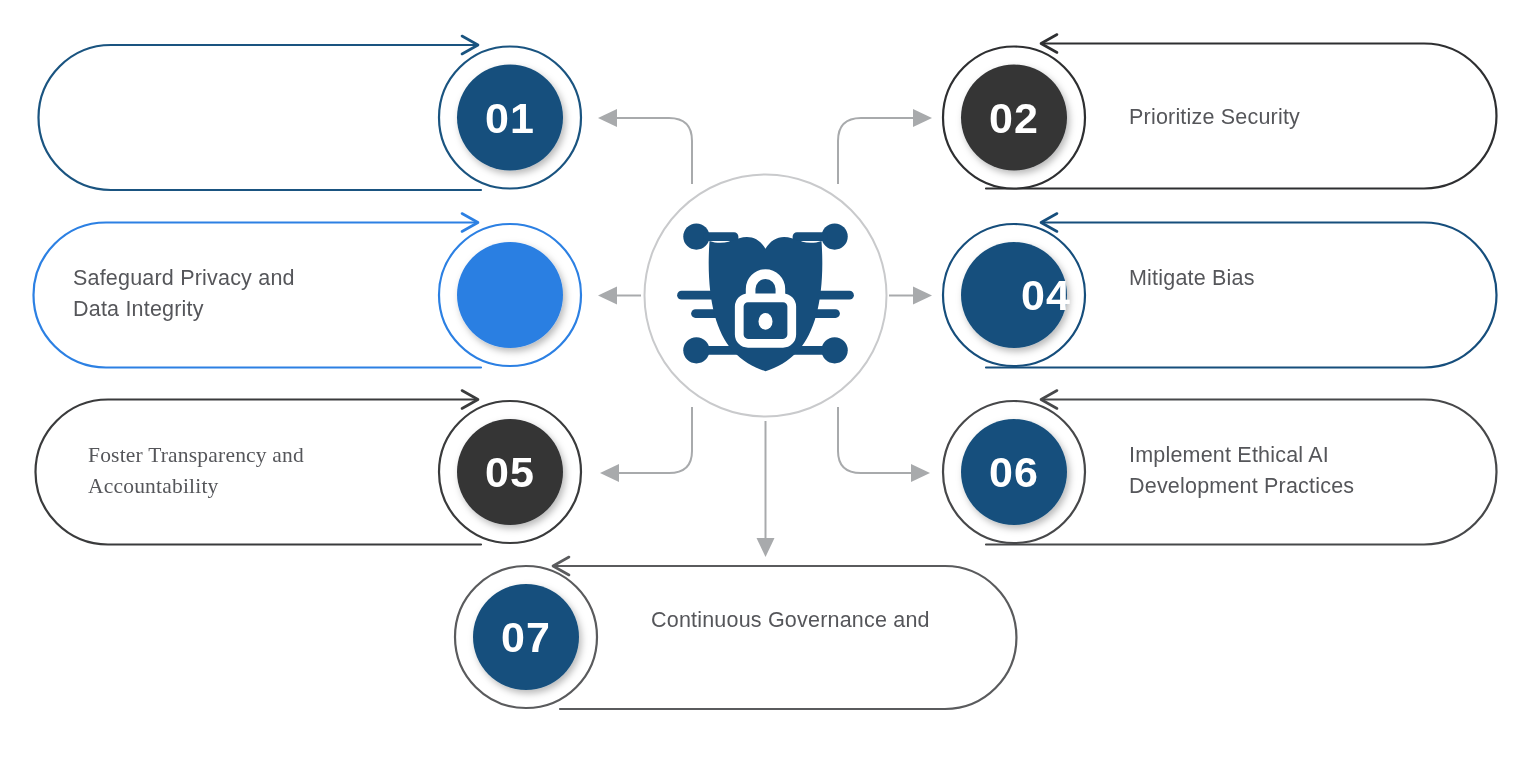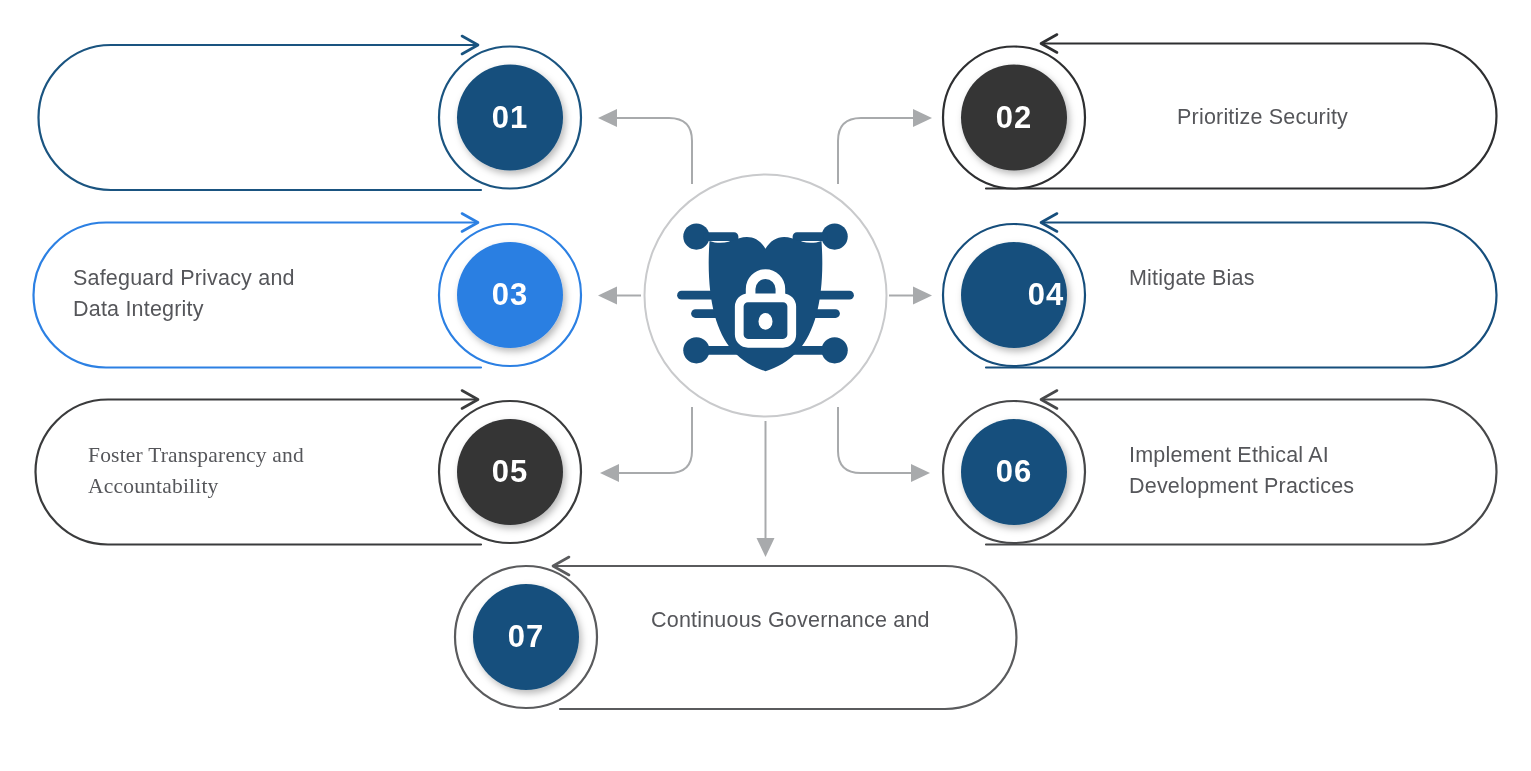--- a/index.html
+++ b/index.html
@@ -3,21 +3,21 @@
 <meta charset="utf-8">
 <style>
   html,body{margin:0;padding:0;background:#ffffff;}
   .canvas{
     position:relative;width:1531px;height:771px;background:#ffffff;overflow:hidden;
     font-family:"Liberation Sans", sans-serif;
   }
   .layer{position:absolute;left:0;top:0;}
   .step-number{
     position:absolute;width:106px;height:106px;line-height:106px;
-    text-align:center;color:#ffffff;font-size:31px;font-weight:700;
+    text-align:center;color:#ffffff;font-size:43px;font-weight:700;
     letter-spacing:1px;user-select:none;
   }
   .label{
     position:absolute;color:#55565A;font-size:21.5px;line-height:31px;
     font-weight:500;letter-spacing:0.2px;white-space:nowrap;
   }
 </style>
 </head>
 <body>
 
@@ -111,27 +111,26 @@
       <circle cx="510" cy="295" r="53" fill="#2B7FE2"></circle>
       <circle cx="1014" cy="295" r="53" fill="#15507D"></circle>
       <circle cx="510" cy="472" r="53" fill="#343536"></circle>
       <circle cx="1014" cy="472" r="53" fill="#15507D"></circle>
       <circle cx="526" cy="637" r="53" fill="#15507D"></circle>
     </g>
   </svg>
 
   <div class="step-number" style="left:457px;top:64.5px;">01</div>
   <div class="step-number" style="left:961px;top:64.5px;">02</div>
-  <div class="step-number" style="left:457px;top:242px;">03</div>
   <div class="step-number" style="left:993px;top:242px;">04</div>
   <div class="step-number" style="left:457px;top:419px;">05</div>
   <div class="step-number" style="left:961px;top:419px;">06</div>
   <div class="step-number" style="left:473px;top:584px;">07</div>
 
-  <div class="label" style="left:1129px;top:102px;margin-left:48px;">
+  <div class="label" style="left:1129px;top:102px;">
     <div>Prioritize Security</div>
     <div></div>
   </div>
   <div class="label" style="left:73px;top:263px;">
     <div>Safeguard Privacy and</div>
     <div>Data Integrity</div>
   </div>
   <div class="label" style="left:1129px;top:263px;">
     <div>Mitigate Bias</div>
   </div>

